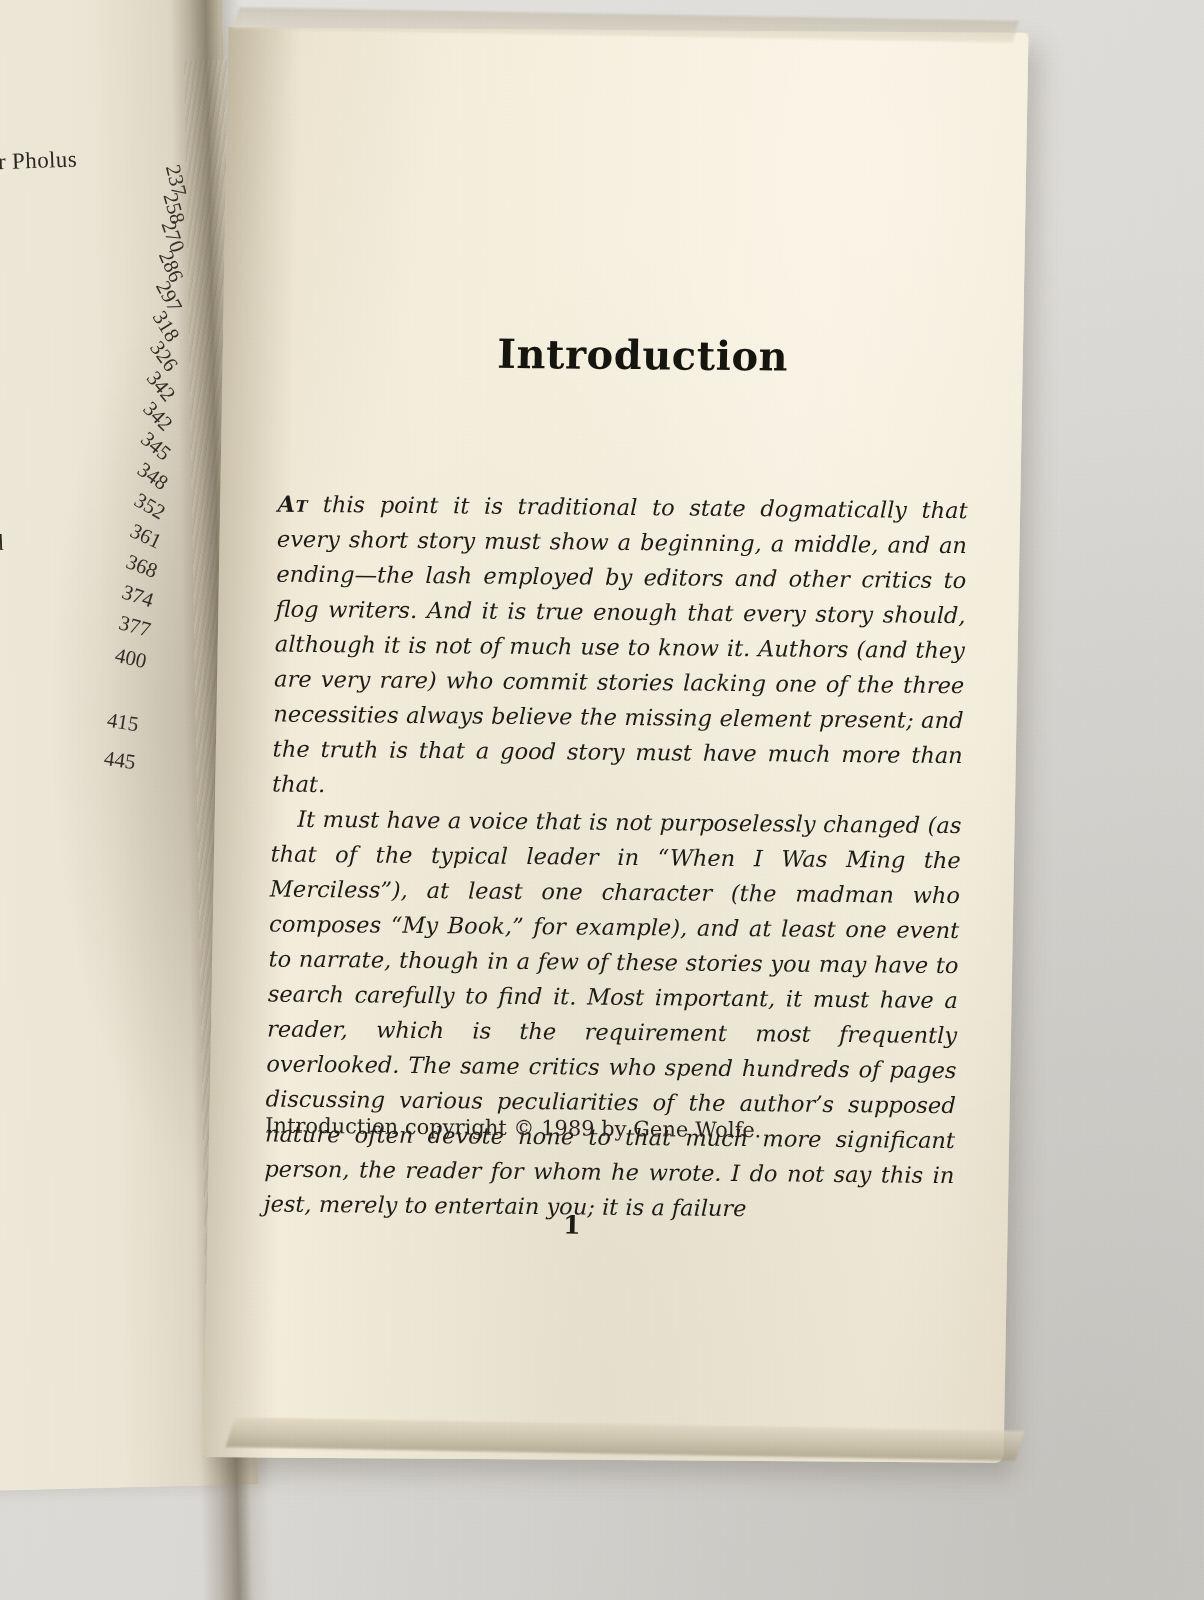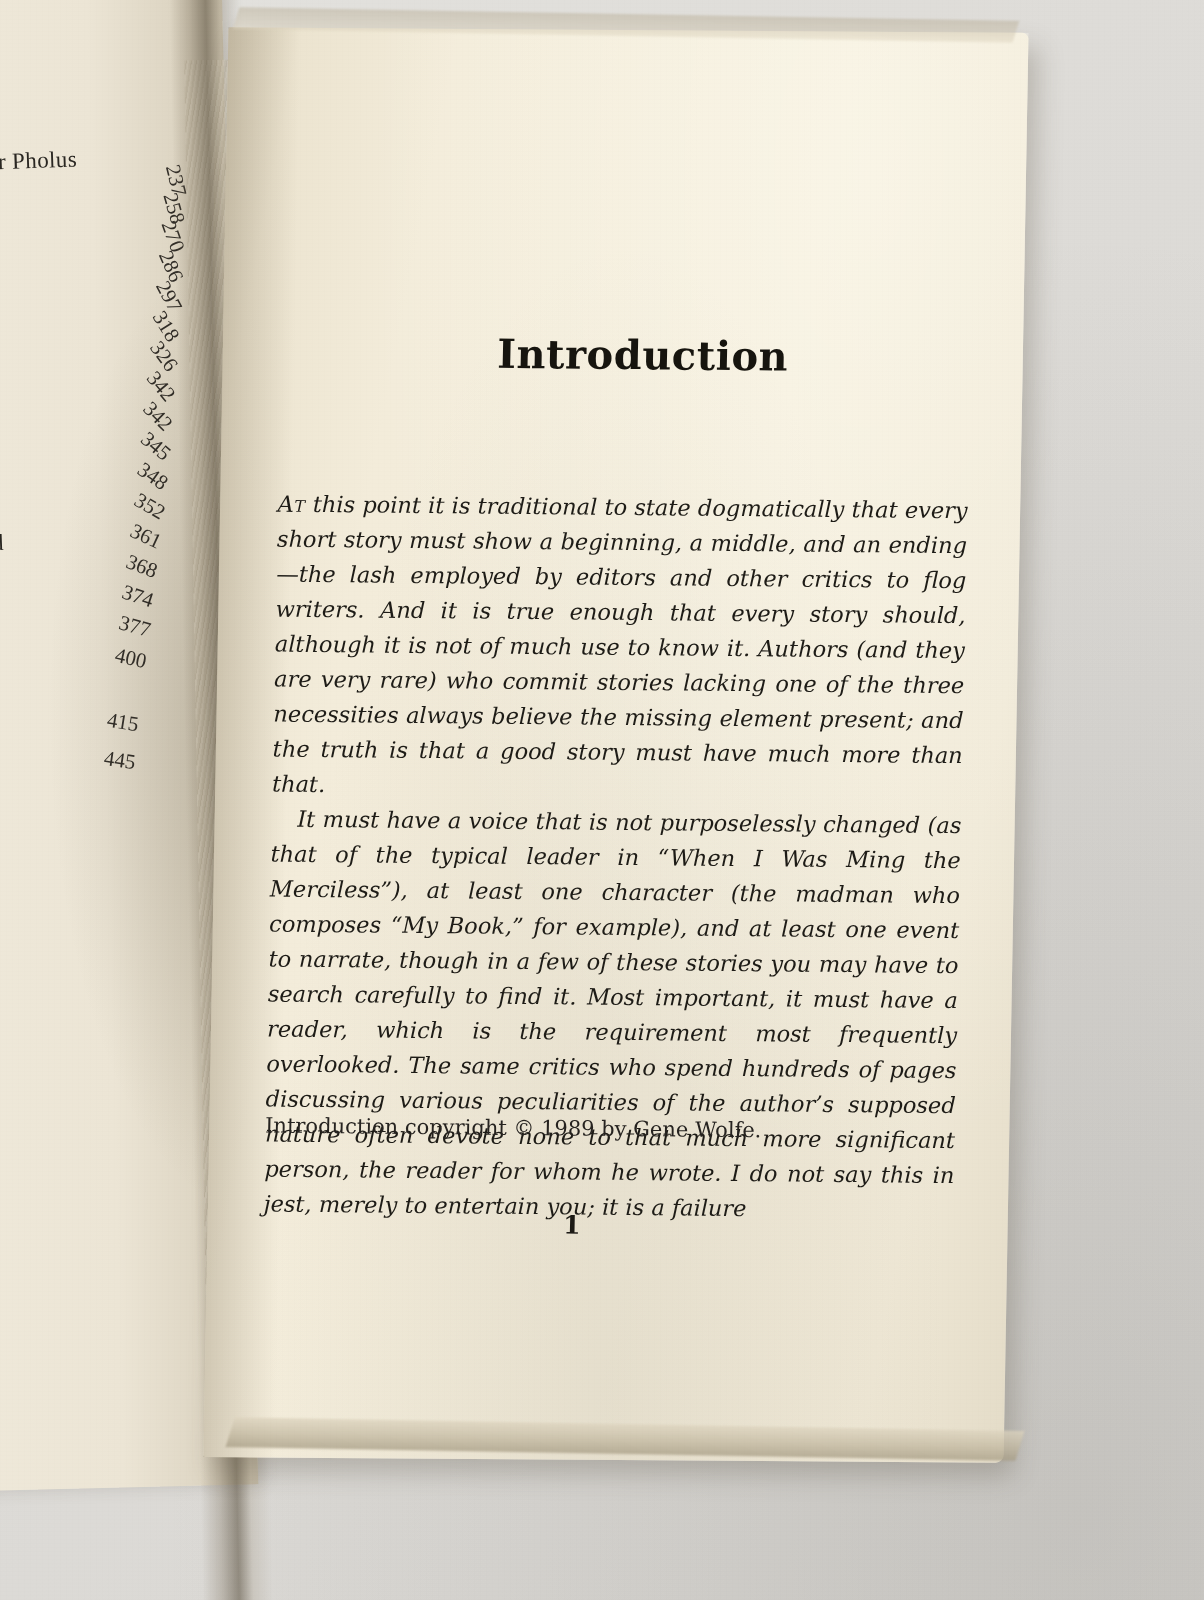--- a/index.html
+++ b/index.html
@@ -152,20 +152,21 @@
     margin: 0;
     color: #1e1c17;
   }
   .body-par + .body-par {
     text-indent: 26px;
   }
   .dropcaps {
     font-style: italic;
     font-variant: small-caps;
     letter-spacing: 0.5px;
+    font-weight: bold;
   }
   .copyright-line {
     position: absolute;
     left: 0;
     top: 786px;
     font-family: "DejaVu Serif", serif;
     font-size: 21px;
     color: #262320;
   }
   .folio {

